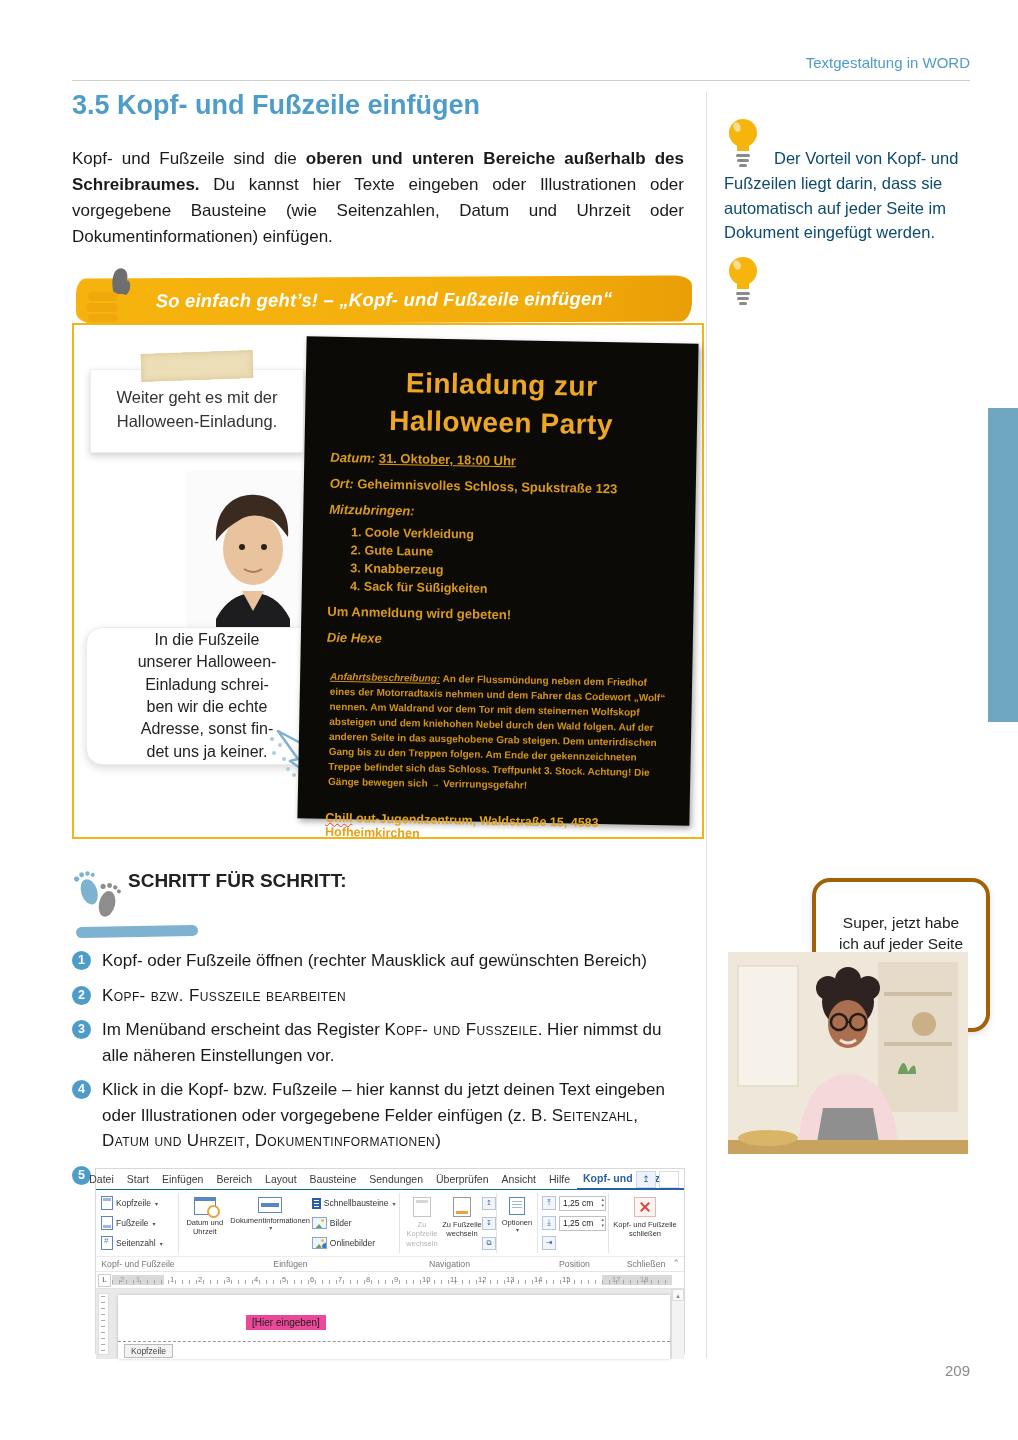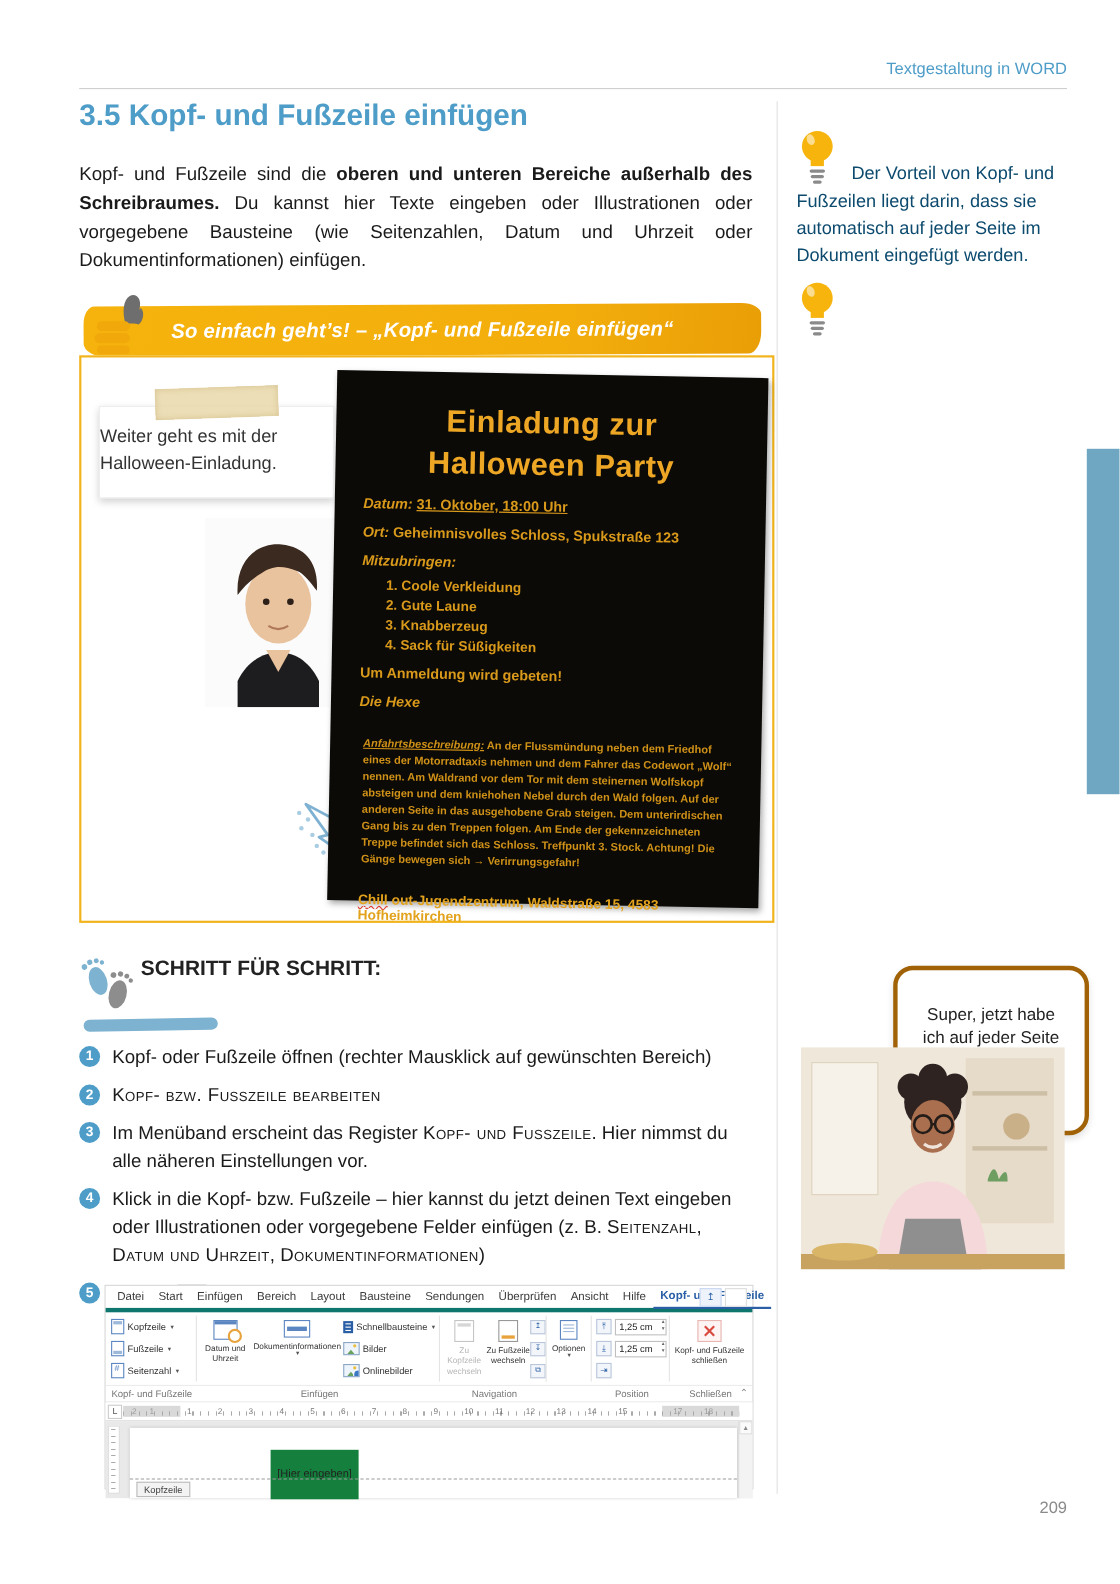--- a/index.html
+++ b/index.html
@@ -20,21 +20,21 @@
           background:linear-gradient(100deg,#f6b30d 0%,#f3ae0c 70%,#e99e06 100%);
           border-radius:10px 18px 12px 22px / 16px 10px 20px 12px;transform:rotate(-0.3deg);
           display:flex;align-items:center;justify-content:center;}
   .banner-label{color:#fff;font-weight:bold;font-style:italic;font-size:18.5px;letter-spacing:.2px;}
   .thumb-wrap{position:absolute;left:84px;top:264px;width:58px;height:68px;}
 
   
   .example-box{position:absolute;left:72px;top:323px;width:628px;height:512px;border:2px solid #f2b41c;background:#fff;}
   .note{position:absolute;left:16px;top:44px;width:212px;height:82px;background:#fff;border:1px solid #eee;
         box-shadow:0 3px 7px rgba(0,0,0,.18);}
-  .note-text{margin-top:16px;text-align:left;font-size:16.5px;line-height:1.45;color:#333;white-space:pre-line;}
+  .note-text{margin-top:16px;text-align:center;font-size:16.5px;line-height:1.45;color:#333;white-space:pre-line;}
   .tape{position:absolute;left:50px;top:-18px;width:112px;height:28px;background:rgba(233,216,170,.85);
         transform:rotate(-2deg);box-shadow:inset 0 0 6px rgba(180,150,80,.4);}
   .boy-photo{position:absolute;left:112px;top:146px;width:134px;height:172px;}
   .hand-note{position:absolute;left:12px;top:302px;width:240px;height:136px;background:#fff;border:1px solid #ececec;
         border-radius:16px;box-shadow:0 3px 8px rgba(0,0,0,.15);display:flex;align-items:center;justify-content:center;}
   .hand-note-text{text-align:center;font-size:16px;line-height:1.4;color:#222;white-space:pre-line;}
   .arrow-wrap{position:absolute;left:190px;top:388px;width:84px;height:76px;}
 
   
   .flyer{position:absolute;left:228px;top:15px;width:392px;height:482px;background:#0c0a07;
@@ -74,21 +74,21 @@
           border-radius:18px;box-shadow:0 3px 7px rgba(0,0,0,.12);padding:10px 6px;text-align:center;
           font-size:15.5px;line-height:1.35;white-space:pre-line;color:#222;}
   .bubble-tail{position:absolute;left:20px;bottom:-22px;width:0;height:0;border-style:solid;
           border-width:25px 22px 0 0;border-color:#fff transparent transparent transparent;
           filter:drop-shadow(1px 2px 1px rgba(0,0,0,.08));}
   .girl-photo{position:absolute;left:728px;top:952px;width:240px;height:202px;}
 
   
   .word-shot{position:absolute;left:95px;top:1168px;width:590px;height:186px;border:1px solid #d8d8d8;
              background:#fff;box-sizing:border-box;font-family:"Liberation Sans",sans-serif;}
-  .tabs-row{position:relative;height:20px;border-bottom:4px solid #0f766e;display:flex;align-items:center;padding-left:4px;}
+  .tabs-row{position:relative;height:20px;border-bottom:1px solid #0f766e;display:flex;align-items:center;padding-left:4px;justify-content:flex-end;}
   .wtab{font-size:10.5px;color:#3b3b3b;padding:0 6.5px;line-height:19px;white-space:nowrap;}
   .wtab.active{color:#2a5fa5;font-weight:bold;border-bottom:2px solid #2a5fa5;}
   .tab-ic{position:absolute;top:2px;width:18px;height:15px;border:1px solid #c9d7ef;background:#eef3fb;
           color:#2a5fa5;font-size:9px;text-align:center;line-height:14px;}
   .ribbon{display:flex;height:66px;border-bottom:1px solid #ececec;}
   .grp{display:flex;box-sizing:border-box;padding:3px 2px;}
   .vsep{width:1px;background:#e4e4e4;margin:3px 0;}
   .col{display:flex;flex-direction:column;justify-content:space-around;}
   .sbtn{display:flex;align-items:center;gap:3px;font-size:8.5px;color:#333;white-space:nowrap;height:16px;}
   .dd::after{content:"▾";font-size:6px;color:#555;margin-left:1px;}
@@ -146,21 +146,21 @@
   .rticks{position:absolute;left:0;right:0;bottom:1px;height:4px;
           background:repeating-linear-gradient(90deg,#aaa 0 1px,transparent 1px 7px);}
   .rnum{position:absolute;top:0;font-size:7.5px;color:#777;}
   .rnum.gray{color:#999;}
   .doc-area{position:relative;height:70px;background:#e9e9e9;}
   .vruler{position:absolute;left:2px;top:4px;bottom:4px;width:11px;background:#fff;border:1px solid #ddd;
           box-sizing:border-box;}
   .vruler::before{content:"";position:absolute;left:2px;top:2px;bottom:2px;width:4px;
           background:repeating-linear-gradient(#aaa 0 1px,transparent 1px 6px);}
   .docpage{position:absolute;left:22px;right:14px;top:6px;bottom:0;background:#fff;box-shadow:0 0 3px rgba(0,0,0,.2);}
-  .placeholder{position:absolute;left:128px;top:20px;background:#15803d;color:#222;font-size:10px;padding:17px 6px;}
+  .placeholder{position:absolute;left:128px;top:20px;background:#ec4899;color:#222;font-size:10px;padding:2px 6px;}
   .dashline{position:absolute;left:0;right:0;top:46px;border-top:1px dashed #9a9a9a;}
   .doctag{position:absolute;left:6px;top:49px;border:1px solid #bbb;background:#f3f3f3;color:#444;
           font-size:8.5px;padding:0 6px;line-height:12px;}
   .scrollbar{position:absolute;right:0;top:0;bottom:0;width:12px;background:#f3f3f3;border-left:1px solid #ddd;}
   .scrollbtn{position:absolute;top:0;left:0;right:0;height:12px;border:1px solid #ddd;background:#fafafa;
           font-size:7px;color:#888;text-align:center;line-height:11px;box-sizing:border-box;}
 </style>
 </head>
 <body>
 
@@ -200,20 +200,28 @@
       <rect width="134" height="172" fill="#fbfbfb"></rect>
       <ellipse cx="67" cy="78" rx="30" ry="36" fill="#e9c29e"></ellipse>
       <path d="M30 70 C28 36 50 22 70 24 C92 26 104 42 102 66 C96 58 90 50 84 48 C70 42 60 44 52 50 C42 56 36 62 30 70 Z" fill="#3a2a20"></path>
       <path d="M30 148 C40 128 56 122 67 122 C80 122 94 128 104 148 L104 172 L30 172 Z" fill="#1d1d1f"></path>
       <path d="M56 120 L67 140 L78 120 Z" fill="#e9c29e"></path>
       <circle cx="56" cy="76" r="3" fill="#2c2018"></circle>
         <circle cx="78" cy="76" r="3" fill="#2c2018"></circle>
       <path d="M58 98 Q67 104 76 98" stroke="#b0795a" stroke-width="2" fill="none"></path>
     </svg>
 
+    <div class="hand-note">
+      <div class="hand-note-text">In die Fußzeile
+unserer Halloween-
+Einladung schrei-
+ben wir die echte
+Adresse, sonst fin-
+det uns ja keiner.</div>
+    </div>
 
     <div class="arrow-wrap">
       <svg width="84" height="76" viewBox="0 0 84 76">
         <g fill="#a9cde2">
             <circle cx="8" cy="26" r="2"></circle>
             <circle cx="16" cy="32" r="2"></circle>
             <circle cx="10" cy="40" r="2"></circle>
         <circle cx="20" cy="46" r="2"></circle>
             <circle cx="30" cy="62" r="2"></circle>
             <circle cx="40" cy="68" r="2"></circle>

